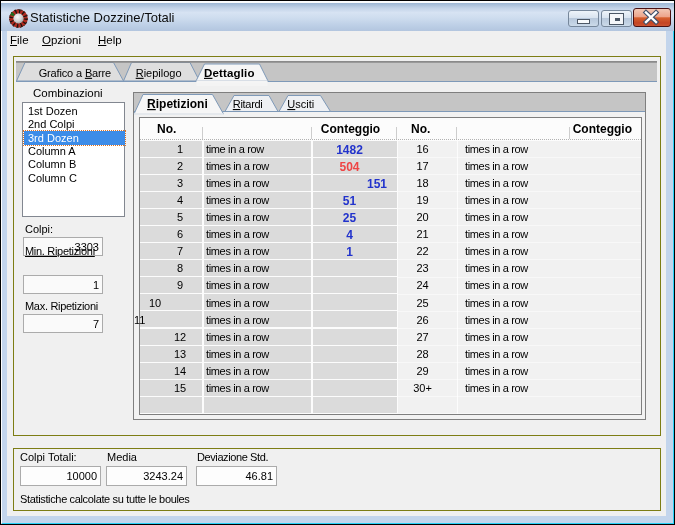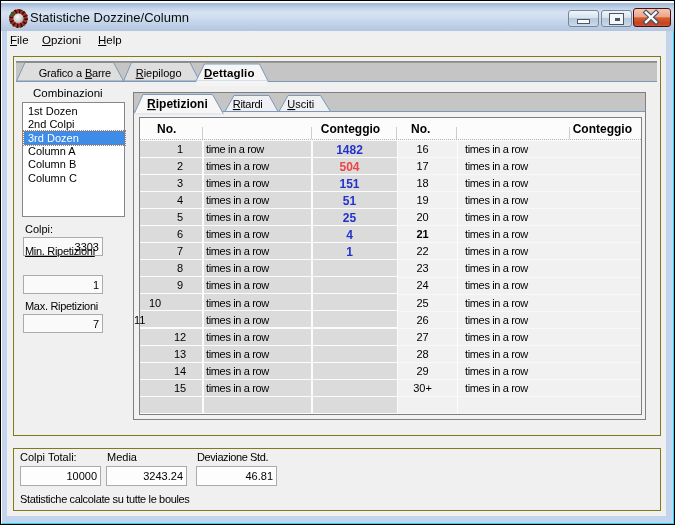--- a/index.html
+++ b/index.html
@@ -28,21 +28,21 @@
         <stop offset="55%" stop-color="#d2d2d2"></stop>
    <stop offset="100%" stop-color="#8f8f8f"></stop>
   </radialGradient>
  </defs>
  <circle cx="9.5" cy="9.5" r="7.0" fill="none" stroke="#b12b20" stroke-width="4.6"></circle>
  <circle cx="9.5" cy="9.5" r="7.0" fill="none" stroke="#1d1410" stroke-width="4.4" stroke-dasharray="1.3 2.4"></circle>
  <circle cx="9.5" cy="9.5" r="8.9" fill="none" stroke="#3c2420" stroke-width="1.2" stroke-dasharray="1.2 2.5"></circle>
  <path d="M2.9 6.6 A7 7 0 0 1 4.3 4.1" stroke="#1e6e1e" stroke-width="3.6" fill="none"></path>
  <circle cx="9.5" cy="9.5" r="5.1" fill="url(#ballg)"></circle>
 </svg>
-<div class="abs" style="left:30px;top:10px;font-size:13px;color:#0c0c0c;">Statistiche Dozzine/Column</div>
+<div class="abs" style="left:30px;top:10px;font-size:13px;color:#0c0c0c;">Statistiche Dozzine/Totali</div>
 
 <div class="abs" style="left:568px;top:9.5px;width:31px;height:17px;border:1.5px solid #76879b;border-radius:3px;
  background:linear-gradient(180deg,#eef4fa 0%,#d9e4f0 45%,#b9c9dc 50%,#c0d0e2 75%,#cddbea 100%);box-sizing:border-box;">
  <div class="abs" style="left:8px;top:8.5px;width:13px;height:5px;background:#f8fafc;border:1px solid #4d5866;box-sizing:border-box;"></div>
 </div>
 <div class="abs" style="left:601px;top:9.5px;width:31px;height:17px;border:1.5px solid #76879b;border-radius:3px;
  background:linear-gradient(180deg,#eef4fa 0%,#d9e4f0 45%,#b9c9dc 50%,#c0d0e2 75%,#cddbea 100%);box-sizing:border-box;">
  <div class="abs" style="left:7px;top:2.5px;width:15px;height:12px;background:#f4f6f9;border:1.5px solid #4a5665;box-sizing:border-box;"></div>
  <div class="abs" style="left:12.5px;top:7px;width:5.5px;height:3.5px;background:#4a5665;"></div>
 </div>
@@ -156,21 +156,21 @@
 <div class="lbl" style="left:149px;top:159.8px;width:62px;text-align:center;">2</div>
 <div class="lbl" style="left:206px;top:159.8px;letter-spacing:-0.35px;">times in a row</div>
 <div class="lbl" style="left:312px;top:159.8px;width:75px;text-align:center;font-weight:bold;font-size:12px;color:#ef4444;">504</div>
 <div class="lbl" style="left:392px;top:159.8px;width:61px;text-align:center;">17</div>
 <div class="lbl" style="left:465px;top:159.8px;letter-spacing:-0.35px;">times in a row</div>
 <div class="abs" style="left:140px;top:174.7px;width:61.5px;height:16.0px;background:#dbdbdb;"></div>
 <div class="abs" style="left:203.5px;top:174.7px;width:107px;height:16.0px;background:#dbdbdb;"></div>
 <div class="abs" style="left:312.5px;top:174.7px;width:84.8px;height:16.0px;background:#dbdbdb;"></div>
 <div class="lbl" style="left:149px;top:176.9px;width:62px;text-align:center;">3</div>
 <div class="lbl" style="left:206px;top:176.9px;letter-spacing:-0.35px;">times in a row</div>
-<div class="lbl" style="left:312px;top:176.9px;width:75px;text-align:center;font-weight:bold;font-size:12px;color:#2233cc;">151</div>
+<div class="lbl" style="left:312px;top:176.9px;width:75px;text-align:right;font-weight:bold;font-size:12px;color:#2233cc;">151</div>
 <div class="lbl" style="left:392px;top:176.9px;width:61px;text-align:center;">18</div>
 <div class="lbl" style="left:465px;top:176.9px;letter-spacing:-0.35px;">times in a row</div>
 <div class="abs" style="left:140px;top:191.8px;width:61.5px;height:16.0px;background:#dbdbdb;"></div>
 <div class="abs" style="left:203.5px;top:191.8px;width:107px;height:16.0px;background:#dbdbdb;"></div>
 <div class="abs" style="left:312.5px;top:191.8px;width:84.8px;height:16.0px;background:#dbdbdb;"></div>
 <div class="lbl" style="left:149px;top:194.0px;width:62px;text-align:center;">4</div>
 <div class="lbl" style="left:206px;top:194.0px;letter-spacing:-0.35px;">times in a row</div>
 <div class="lbl" style="left:312px;top:194.0px;width:75px;text-align:center;font-weight:bold;font-size:12px;color:#2233cc;">51</div>
 <div class="lbl" style="left:392px;top:194.0px;width:61px;text-align:center;">19</div>
 <div class="lbl" style="left:465px;top:194.0px;letter-spacing:-0.35px;">times in a row</div>
@@ -181,21 +181,21 @@
 <div class="lbl" style="left:206px;top:211.1px;letter-spacing:-0.35px;">times in a row</div>
 <div class="lbl" style="left:312px;top:211.1px;width:75px;text-align:center;font-weight:bold;font-size:12px;color:#2233cc;">25</div>
 <div class="lbl" style="left:392px;top:211.1px;width:61px;text-align:center;">20</div>
 <div class="lbl" style="left:465px;top:211.1px;letter-spacing:-0.35px;">times in a row</div>
 <div class="abs" style="left:140px;top:225.9px;width:61.5px;height:16.0px;background:#dbdbdb;"></div>
 <div class="abs" style="left:203.5px;top:225.9px;width:107px;height:16.0px;background:#dbdbdb;"></div>
 <div class="abs" style="left:312.5px;top:225.9px;width:84.8px;height:16.0px;background:#dbdbdb;"></div>
 <div class="lbl" style="left:149px;top:228.1px;width:62px;text-align:center;">6</div>
 <div class="lbl" style="left:206px;top:228.1px;letter-spacing:-0.35px;">times in a row</div>
 <div class="lbl" style="left:312px;top:228.1px;width:75px;text-align:center;font-weight:bold;font-size:12px;color:#2233cc;">4</div>
-<div class="lbl" style="left:392px;top:228.1px;width:61px;text-align:center;font-weight:bold;">21</div>
+<div class="lbl" style="left:392px;top:228.1px;width:61px;text-align:center;">21</div>
 <div class="lbl" style="left:465px;top:228.1px;letter-spacing:-0.35px;">times in a row</div>
 <div class="abs" style="left:140px;top:243.0px;width:61.5px;height:16.0px;background:#dbdbdb;"></div>
 <div class="abs" style="left:203.5px;top:243.0px;width:107px;height:16.0px;background:#dbdbdb;"></div>
 <div class="abs" style="left:312.5px;top:243.0px;width:84.8px;height:16.0px;background:#dbdbdb;"></div>
 <div class="lbl" style="left:149px;top:245.2px;width:62px;text-align:center;">7</div>
 <div class="lbl" style="left:206px;top:245.2px;letter-spacing:-0.35px;">times in a row</div>
 <div class="lbl" style="left:312px;top:245.2px;width:75px;text-align:center;font-weight:bold;font-size:12px;color:#2233cc;">1</div>
 <div class="lbl" style="left:392px;top:245.2px;width:61px;text-align:center;">22</div>
 <div class="lbl" style="left:465px;top:245.2px;letter-spacing:-0.35px;">times in a row</div>
 <div class="abs" style="left:140px;top:260.1px;width:61.5px;height:16.0px;background:#dbdbdb;"></div>

